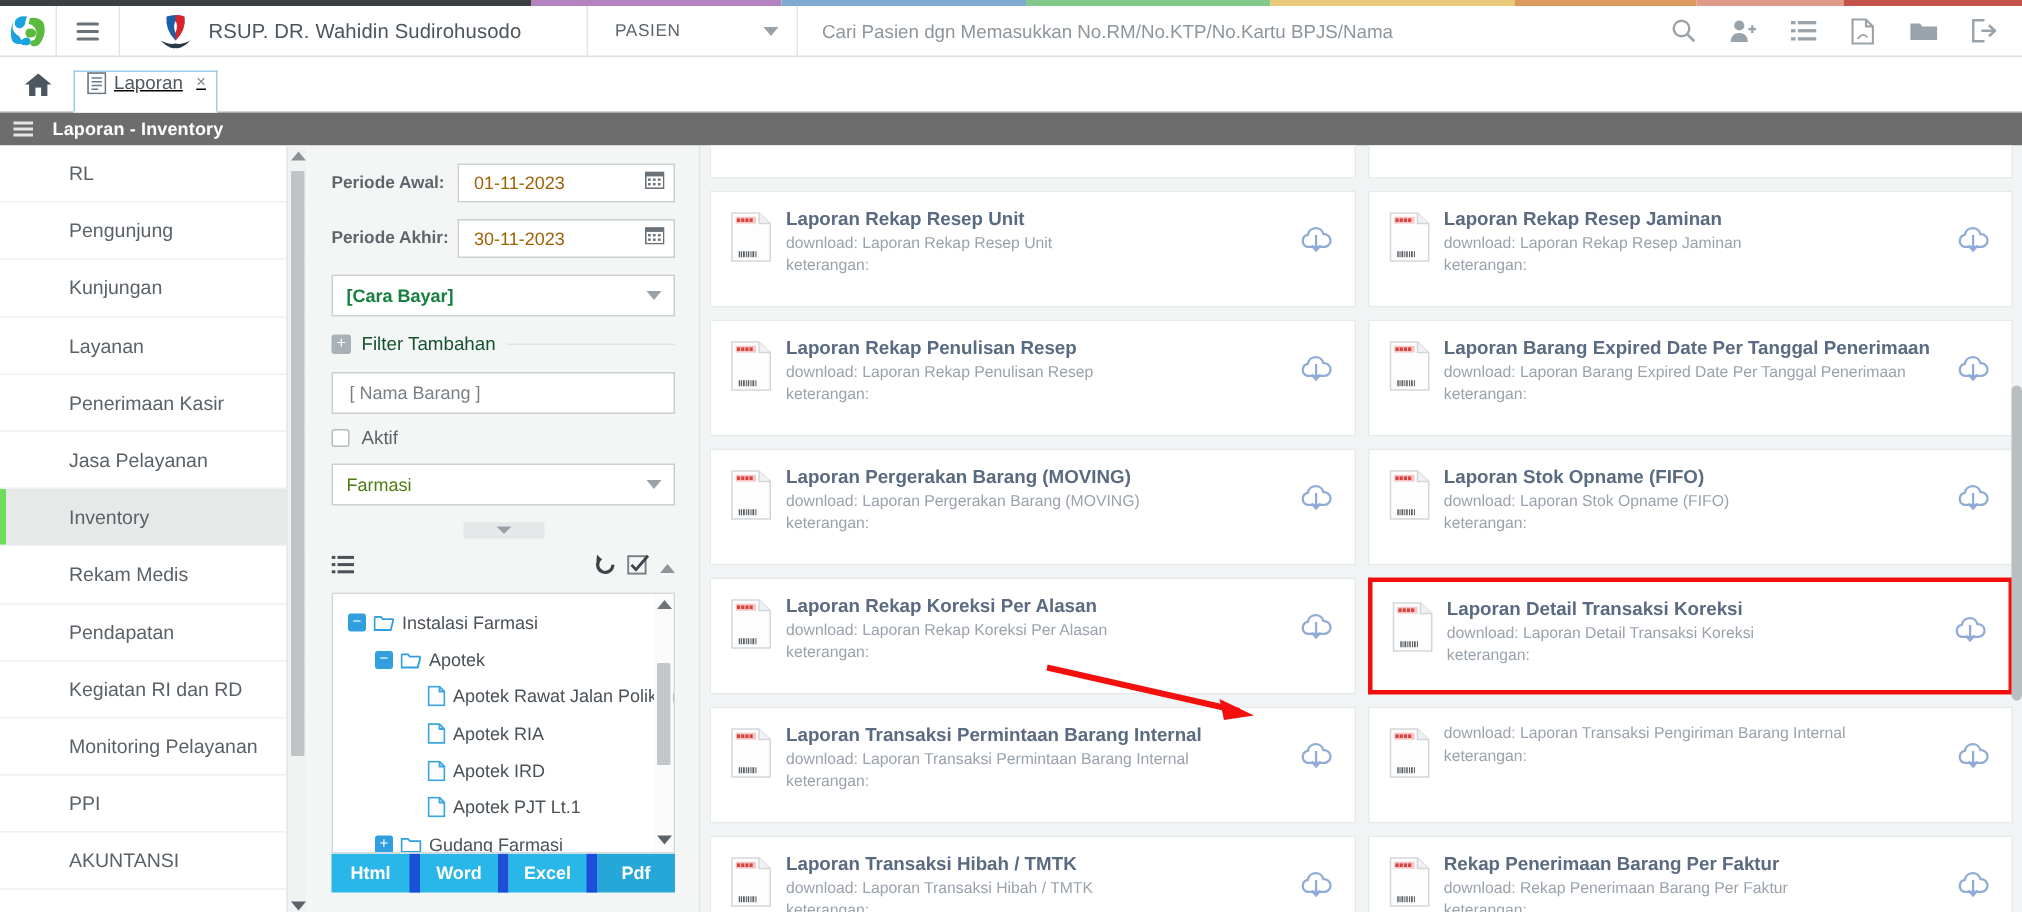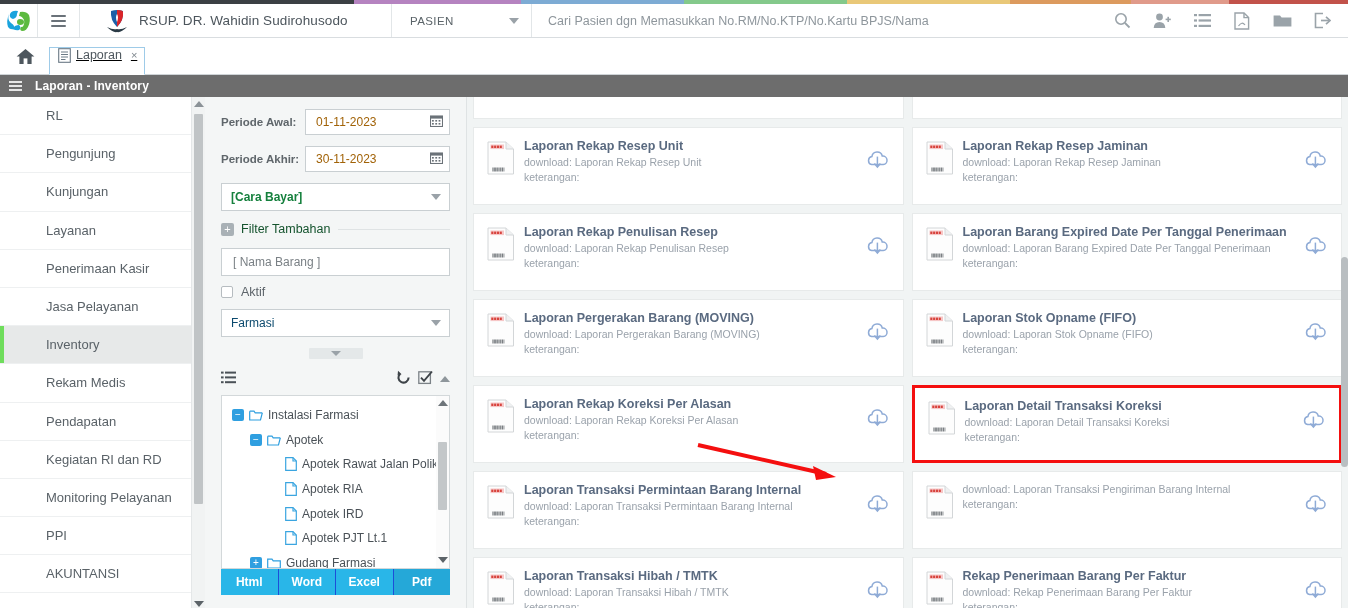--- a/index.html
+++ b/index.html
@@ -144,21 +144,21 @@
   .fdate input {
     border: none; outline: none; flex: 1; font-family: "Liberation Sans", sans-serif;
     font-size: 12px; color: #a16207; background: transparent; width: 10px;
   }
   .cal-ico { color: #6b7278; }
   .fselect {
     height: 28px; background: #fff; border: 1px solid #c9cfd2; display: flex;
     align-items: center; justify-content: space-between; padding: 0 8px 0 9px;
     margin-bottom: 11px; cursor: pointer;
   }
-  .fselect span.val { font-size: 12px; color: #0c4a6e; }
+  .fselect span.val { font-size: 12px; color: #4d7c0f; }
   .fselect span.val.placeholder { color: #15803d; font-weight: bold; }
   #filter-tambahan {
     display: flex; align-items: center; margin: 4px 0 12px 0; cursor: pointer;
   }
   .plus-box {
     width: 13px; height: 13px; background: #a9b1b6; color: #fff; font-size: 11px;
     display: flex; align-items: center; justify-content: center; border-radius: 2px;
     margin-right: 7px; line-height: 1; font-family: "Liberation Sans", sans-serif;
   }
   #filter-tambahan-label { font-size: 12.5px; color: #14532d; white-space: nowrap; margin-right: 8px; }
@@ -219,21 +219,21 @@
   }
   #tree-thumb {
     position: absolute; left: 2px; right: 2px; top: 46px; height: 68px;
     background: #c3c7c9; border-radius: 1px; cursor: grab;
   }
   
   #exportbar { display: flex; height: 26px; margin-top: 0; }
   #exportbar .ebtn {
     flex: 1; background: #29b6e8; color: #fff; font-size: 12px; font-weight: bold;
     display: flex; align-items: center; justify-content: center; cursor: pointer;
-    border-right: 1px solid #1d4ed8;
+    border-right: 7px solid #1d4ed8;
   }
   #exportbar .ebtn:last-child { border-right: none; background: #25a8d8; }
 
   
   #cardscol {
     flex: 1; background: #f1f4f4; position: relative; overflow: hidden;
     padding: 0 6px;
   }
   #cardgrid {
     display: flex; gap: 8px; padding-top: 0; position: relative;

